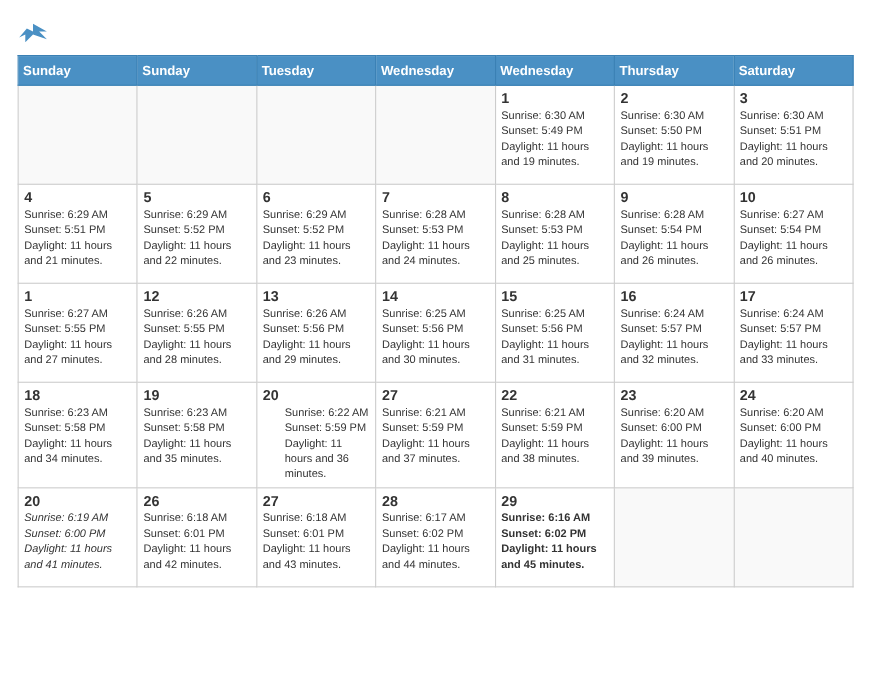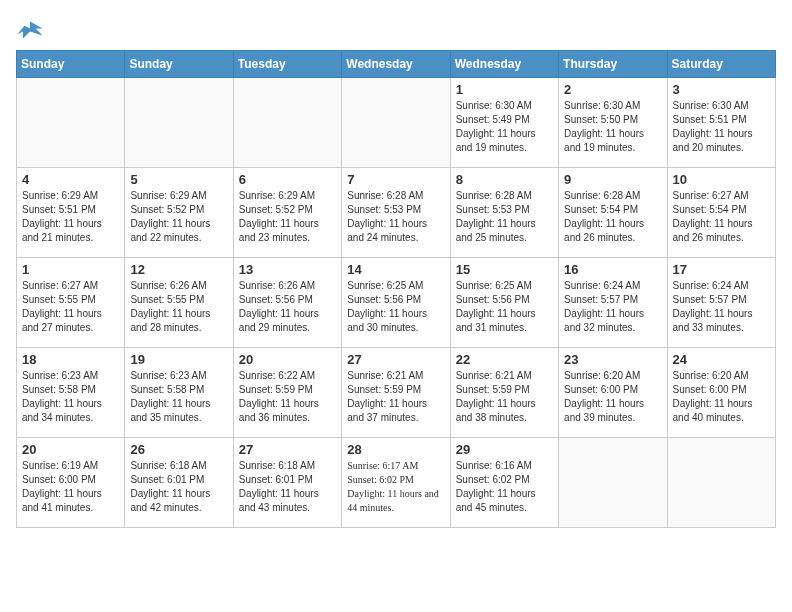--- a/index.html
+++ b/index.html
@@ -237,21 +237,21 @@
 Daylight: 11 hours and 34 minutes.</div>
         </td>
         <td>
           <span class="day-number">19</span>
           <div class="day-info" style="white-space: pre-line;">Sunrise: 6:23 AM
 Sunset: 5:58 PM
 Daylight: 11 hours and 35 minutes.</div>
         </td>
         <td>
           <span class="day-number">20</span>
-          <div class="day-info" style="white-space: pre-line;">Sunrise: 6:22 AM
+          <div class="day-info" style="white-space: pre-line; margin-left: 20px;">Sunrise: 6:22 AM
 Sunset: 5:59 PM
 Daylight: 11 hours and 36 minutes.</div>
         </td>
         <td>
           <span class="day-number">27</span>
           <div class="day-info" style="white-space: pre-line;">Sunrise: 6:21 AM
 Sunset: 5:59 PM
 Daylight: 11 hours and 37 minutes.</div>
         </td>
         <td>
@@ -269,45 +269,45 @@
         <td>
           <span class="day-number">24</span>
           <div class="day-info" style="white-space: pre-line;">Sunrise: 6:20 AM
 Sunset: 6:00 PM
 Daylight: 11 hours and 40 minutes.</div>
         </td>
       </tr>
       <tr>
         <td>
           <span class="day-number">20</span>
-          <div class="day-info" style="white-space: pre-line;">Sunrise: 6:19 AM
+          <div class="day-info" style="white-space: pre-line; font-style: italic;">Sunrise: 6:19 AM
 Sunset: 6:00 PM
 Daylight: 11 hours and 41 minutes.</div>
         </td>
         <td>
           <span class="day-number">26</span>
           <div class="day-info" style="white-space: pre-line;">Sunrise: 6:18 AM
 Sunset: 6:01 PM
 Daylight: 11 hours and 42 minutes.</div>
         </td>
         <td>
           <span class="day-number">27</span>
           <div class="day-info" style="white-space: pre-line;">Sunrise: 6:18 AM
 Sunset: 6:01 PM
 Daylight: 11 hours and 43 minutes.</div>
         </td>
         <td>
           <span class="day-number">28</span>
-          <div class="day-info" style="white-space: pre-line; font-family: Liberation Serif, serif;">Sunrise: 6:17 AM
+          <div class="day-info" style="white-space: pre-line;">Sunrise: 6:17 AM
 Sunset: 6:02 PM
 Daylight: 11 hours and 44 minutes.</div>
         </td>
         <td>
           <span class="day-number">29</span>
-          <div class="day-info" style="white-space: pre-line;">Sunrise: 6:16 AM
+          <div class="day-info" style="white-space: pre-line; font-weight: bold;">Sunrise: 6:16 AM
 Sunset: 6:02 PM
 Daylight: 11 hours and 45 minutes.</div>
         </td>
         <td class="empty"></td>
         <td class="empty"></td>
       </tr>
     </tbody>
 </table>
 
 </body></html>

